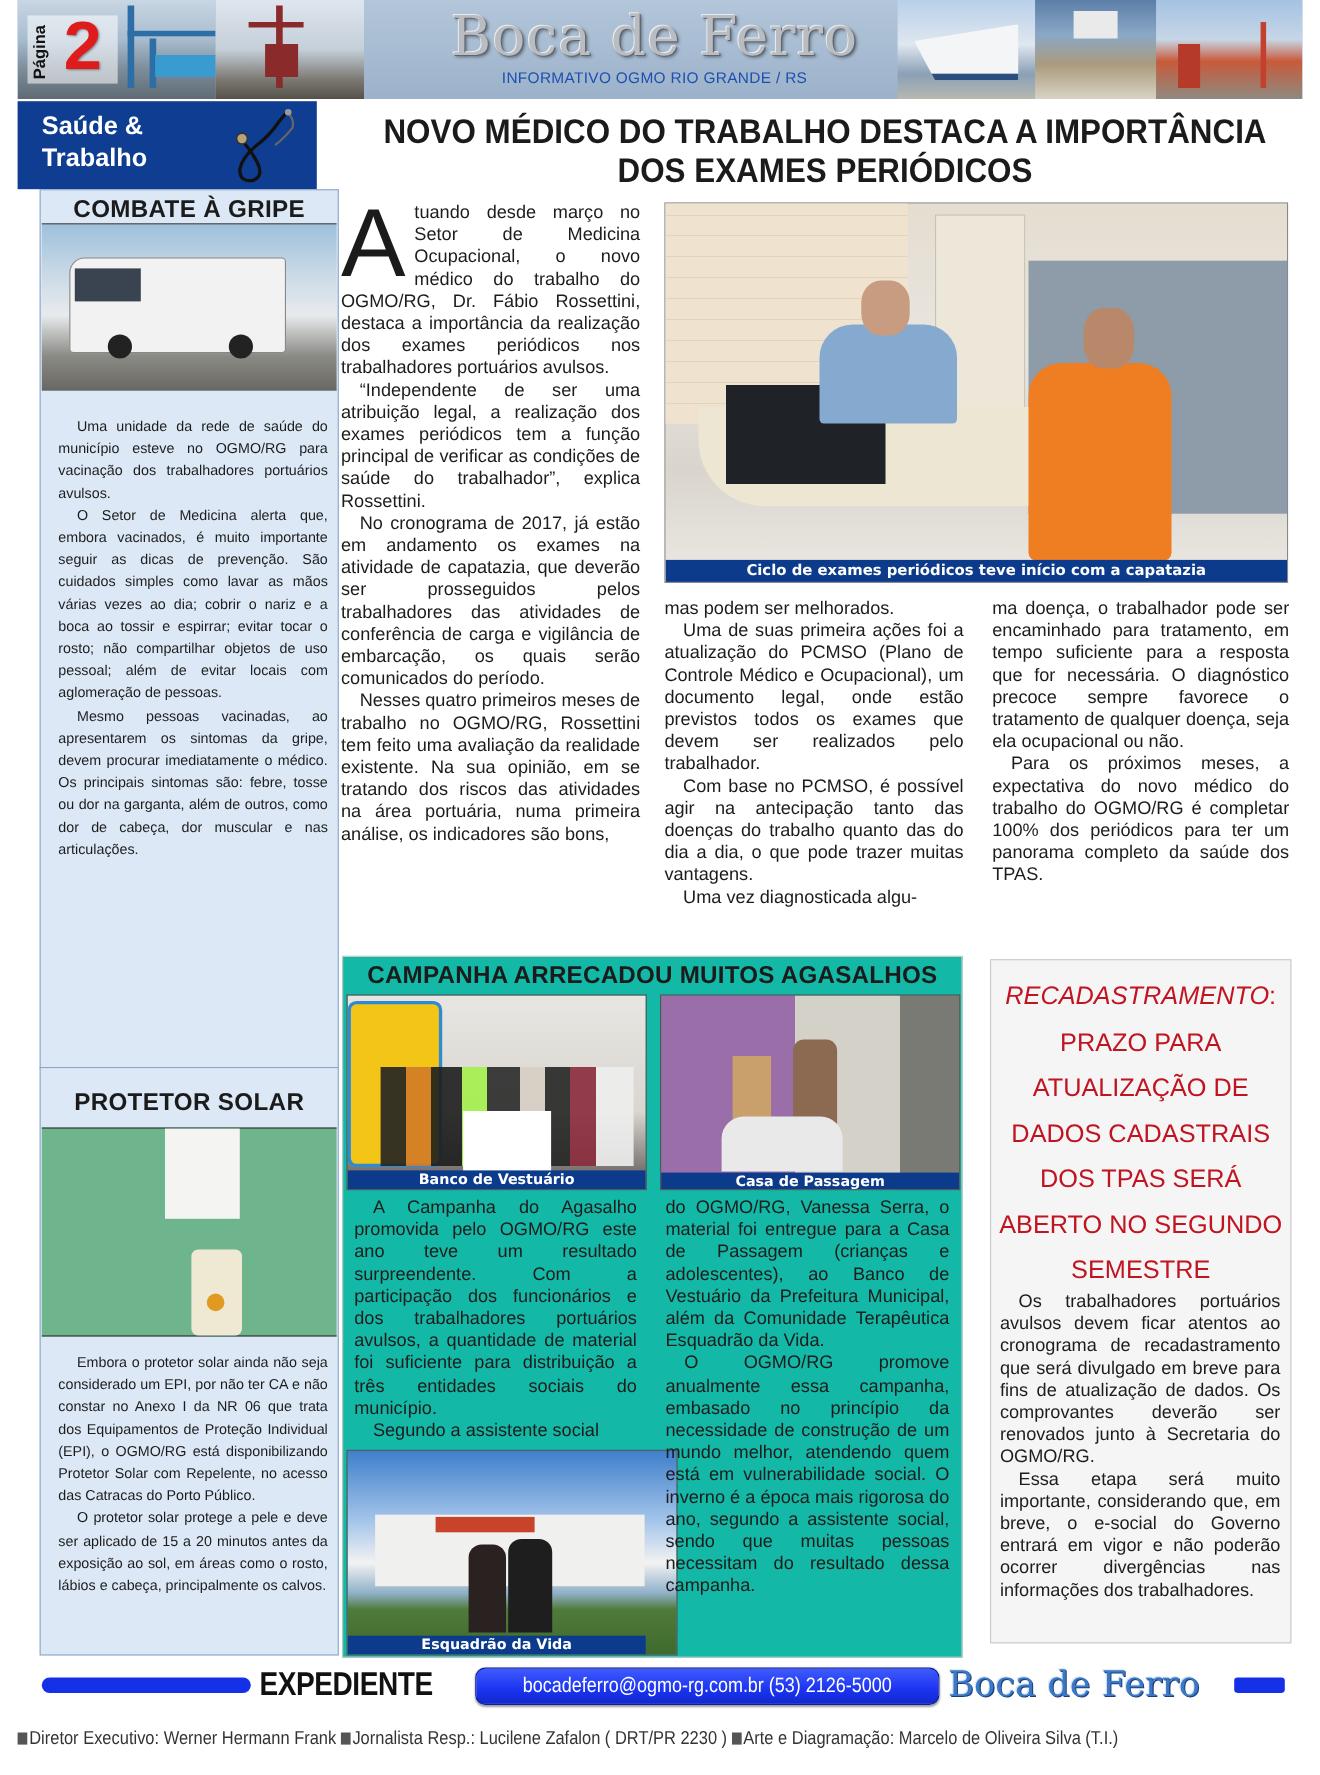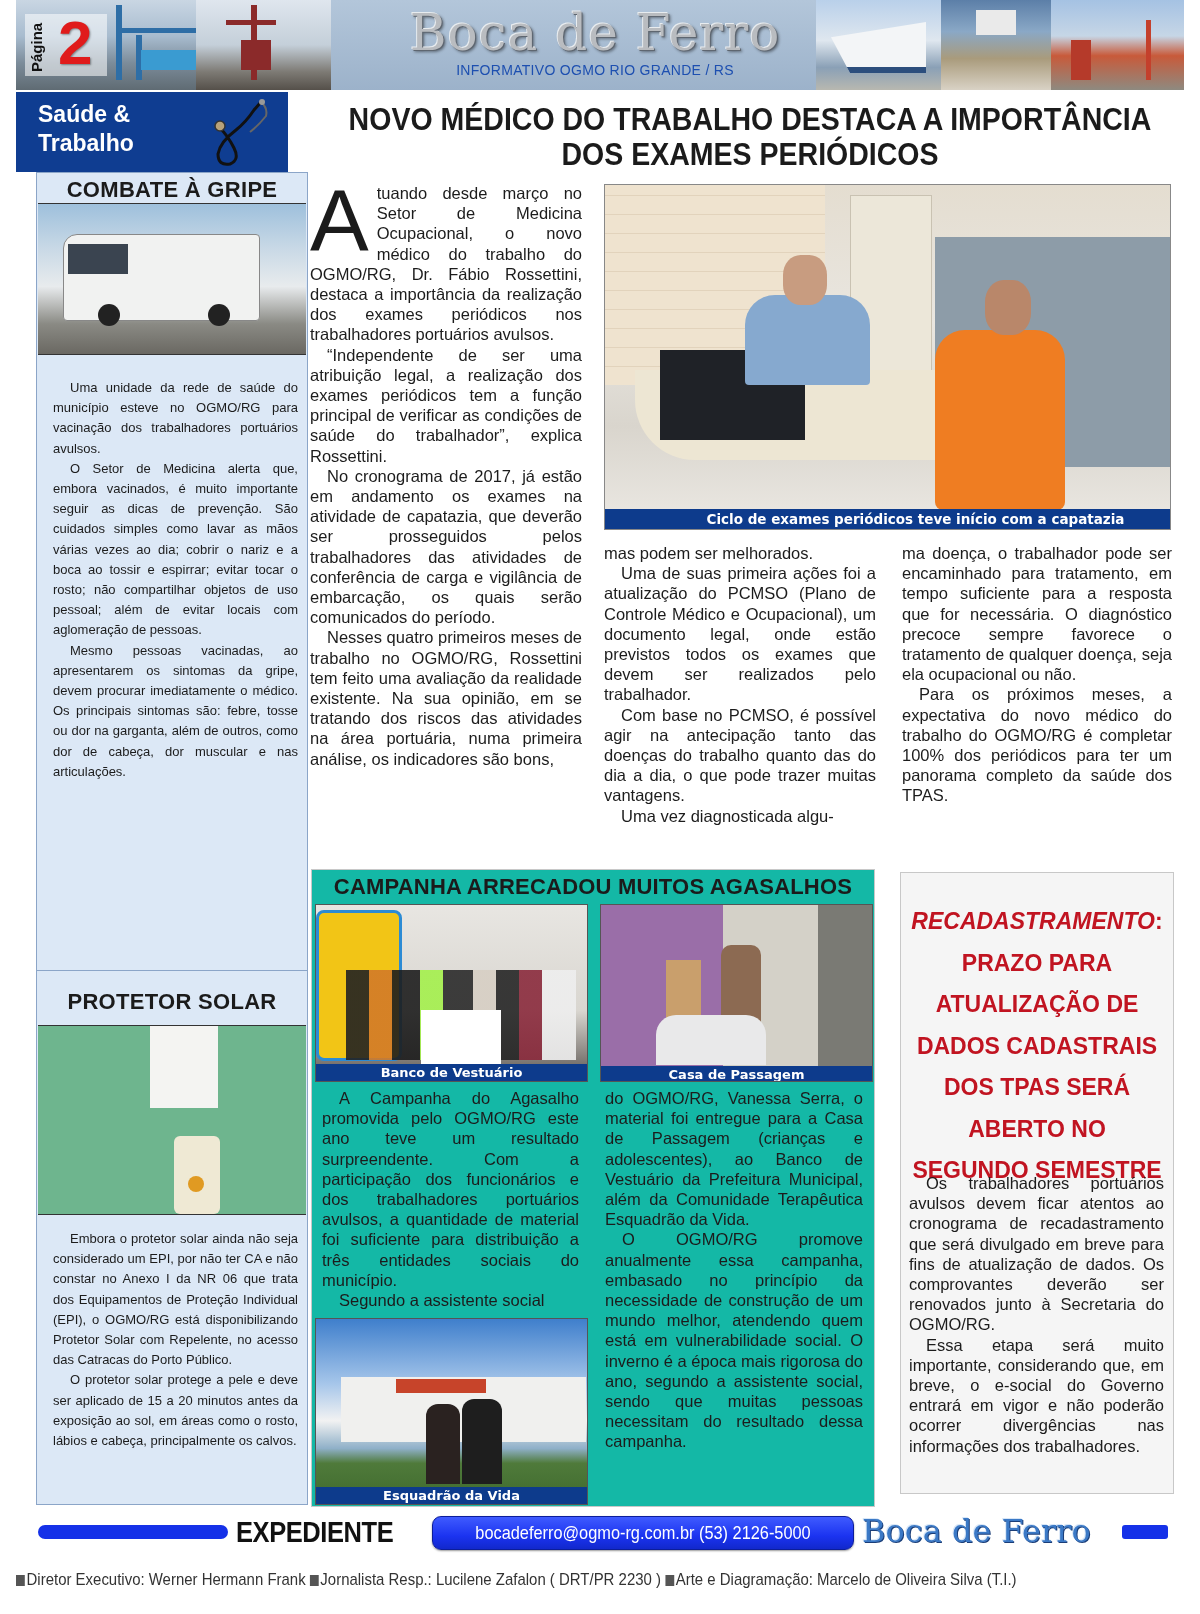--- a/index.html
+++ b/index.html
@@ -46,21 +46,21 @@
   #dropcap { float: left; font-size: 88px; line-height: 72px; margin: 2px 8px 0 0; font-weight: normal; color: #1b1b1b; }
   #main-photo { left: 604px; top: 184px; width: 565px; height: 344px; background: linear-gradient(180deg,#e4ddd0 0%,#e9e6e0 40%,#d9d5cd 70%,#ece9e4 100%); border: 1px solid #888; overflow: hidden; }
   .caption-bar { position: absolute; background: #0d3b8c; color: #fff; font-weight: bold; text-align: center; font-family: "DejaVu Sans", sans-serif; }
 
   
   #campaign-box { left: 311px; top: 869px; width: 562px; height: 636px; border: 1px solid #c8c8c8; background: #14b8a6; }
   #campaign-title { left: 0; top: 4px; width: 562px; text-align: center; font-size: 22px; font-weight: bold; color: #1b1b1b; letter-spacing: 0.2px; }
 
   
   #recad-box { left: 900px; top: 872px; width: 272px; height: 620px; border: 1px solid #c8c8c8; background: #f5f5f5; }
-  #recad-headline { left: 0; top: 28px; width: 272px; text-align: center; font-size: 23px; line-height: 41.5px; font-weight: bold; color: #c11421; }
+  #recad-headline { left: 0; top: 12px; width: 272px; text-align: center; font-size: 23px; line-height: 41.5px; font-weight: normal; color: #c11421; }
   #recad-headline .italic { font-style: italic; }
 
   
   .footer-bar { position: absolute; height: 14px; background: #1531e8; border-radius: 7px; }
   #expediente-label { left: 236px; top: 1515px; font-size: 30px; font-weight: bold; color: #111; transform: scaleX(0.85); transform-origin: left top; letter-spacing: -0.5px; }
   #contact-pill { left: 432px; top: 1516px; width: 420px; height: 32px; background: linear-gradient(180deg,#3f5bff 0%,#1b33f0 60%,#1128cc 100%); border-radius: 9px; border: 1px solid #0c1d9a; color: #fff; font-size: 19px; line-height: 31px; text-align: center; transform-origin: left; box-shadow: 0 1px 2px rgba(0,0,0,0.4); }
   #contact-pill span { display: inline-block; transform: scaleX(0.86); }
   #footer-brand { left: 862px; top: 1512px; font-family: "DejaVu Serif", serif; font-size: 32px; color: #3b79c6; text-shadow: 1px 1px 0 #1b3e78, -1px -1px 0 #d7e6f7; }
   #credits { left: 16px; top: 1570px; width: 1170px; font-size: 17px; color: #333; white-space: nowrap; transform: scaleX(0.88); transform-origin: left top; }
   .bullet-sq { display: inline-block; width: 10px; height: 11px; background: #555; margin-right: 2px; vertical-align: -1px; }
@@ -152,21 +152,21 @@
 <div id="main-photo" class="abs">
   <div style="position:absolute;left:0;top:0;width:220px;height:200px;background:repeating-linear-gradient(0deg,#efe3cf 0 18px,#e2d3bc 18px 19px),#efe3cf;"></div>
   <div style="position:absolute;left:245px;top:10px;width:80px;height:190px;background:#ece7d9;border:1px solid #c9c2b2;"></div>
   <div style="position:absolute;left:330px;top:52px;width:235px;height:230px;background:#8d9ca8;"></div>
   <div style="position:absolute;left:30px;top:185px;width:360px;height:90px;background:#ede6d3;border-radius:0 0 60px 60px;"></div>
   <div style="position:absolute;left:55px;top:165px;width:145px;height:90px;background:#1f2227;"></div>
   <div style="position:absolute;left:140px;top:110px;width:125px;height:90px;background:#86a9cf;border-radius:30px 30px 4px 4px;"></div>
   <div style="position:absolute;left:178px;top:70px;width:44px;height:50px;background:#c89c80;border-radius:40%;"></div>
   <div style="position:absolute;left:330px;top:145px;width:130px;height:180px;background:#ef7d22;border-radius:30px 30px 8px 8px;"></div>
   <div style="position:absolute;left:380px;top:95px;width:46px;height:55px;background:#b9876a;border-radius:40%;"></div>
-  <div class="caption-bar" style="left:0;bottom:0;width:565px;height:20px;font-size:13.5px;line-height:20px;padding-left:28px;">Ciclo de exames periódicos teve início com a capatazia</div>
+  <div class="caption-bar" style="left:0;bottom:0;width:565px;height:20px;font-size:13.5px;line-height:20px;">Ciclo de exames periódicos teve início com a capatazia</div>
 </div>
 
 <div class="col" style="left:604px;top:543px;width:272px;">
   <p class="noindent">mas podem ser melhorados.</p>
   <p>Uma de suas primeira ações foi a atualização do PCMSO (Plano de Controle Médico e Ocupacional), um documento legal, onde estão previstos todos os exames que devem ser realizados pelo trabalhador.</p>
   <p>Com base no PCMSO, é possível agir na antecipação tanto das doenças do trabalho quanto das do dia a dia, o que pode trazer muitas vantagens.</p>
   <p>Uma vez diagnosticada algu-</p>
 </div>
 
 <div class="col" style="left:902px;top:543px;width:270px;">
@@ -189,21 +189,21 @@
     <div style="position:absolute;left:120px;top:40px;width:40px;height:80px;background:#8c6a52;border-radius:10px 10px 0 0;"></div>
     <div style="position:absolute;left:55px;top:110px;width:110px;height:50px;background:#e9e9ea;border-radius:20px 20px 0 0;"></div>
     <div class="caption-bar" style="left:0;bottom:0;width:271px;height:15px;font-size:13px;line-height:17px;">Casa de Passagem</div>
   </div>
 
   <div class="col" style="left:10px;top:218px;width:257px;">
     <p>A Campanha do Agasalho promovida pelo OGMO/RG este ano teve um resultado surpreendente. Com a participação dos funcionários e dos trabalhadores portuários avulsos, a quantidade de material foi suficiente para distribuição a três entidades sociais do município.</p>
     <p>Segundo a assistente social</p>
   </div>
 
-  <div class="abs" style="left:3px;top:448px;width:271px;height:185px;border:1px solid #555;overflow:hidden;background:linear-gradient(180deg,#3f7fcc 0%,#a6c6ea 35%,#f2f2f2 55%,#8fb0c8 70%,#4f7a3a 78%,#3f6a2e 100%);">
+  <div class="abs" style="left:3px;top:448px;width:271px;height:185px;border:1px solid #555;overflow:hidden;background:linear-gradient(180deg,#3f7fcc 0%,#a6c6ea 35%,#f2f2f2 55%,#8fb0c8 70%,#4f7a3a 78%,#3f6a2e 100%);padding-left:28px;">
     <div style="position:absolute;left:25px;top:58px;width:245px;height:65px;background:#f0f0ee;"></div>
     <div style="position:absolute;left:80px;top:60px;width:90px;height:14px;background:#c7442a;"></div>
     <div style="position:absolute;left:110px;top:85px;width:34px;height:80px;background:#2a2220;border-radius:12px 12px 0 0;"></div>
     <div style="position:absolute;left:146px;top:80px;width:40px;height:85px;background:#1e1e1e;border-radius:12px 12px 0 0;"></div>
     <div class="caption-bar" style="left:0;bottom:0;width:271px;height:17px;font-size:13px;line-height:17px;">Esquadrão da Vida</div>
   </div>
 
   <div class="col" style="left:293px;top:218px;width:258px;">
     <p class="noindent">do OGMO/RG, Vanessa Serra, o material foi entregue para a Casa de Passagem  (crianças e adolescentes), ao Banco de Vestuário da Prefeitura Municipal, além da Comunidade Terapêutica Esquadrão da Vida.</p>
     <p>O OGMO/RG promove anualmente essa campanha, embasado no princípio da necessidade de construção de um mundo melhor, atendendo quem está em vulnerabilidade social. O inverno é a época mais rigorosa do ano, segundo a assistente social, sendo que muitas pessoas  necessitam do resultado dessa campanha.</p>

